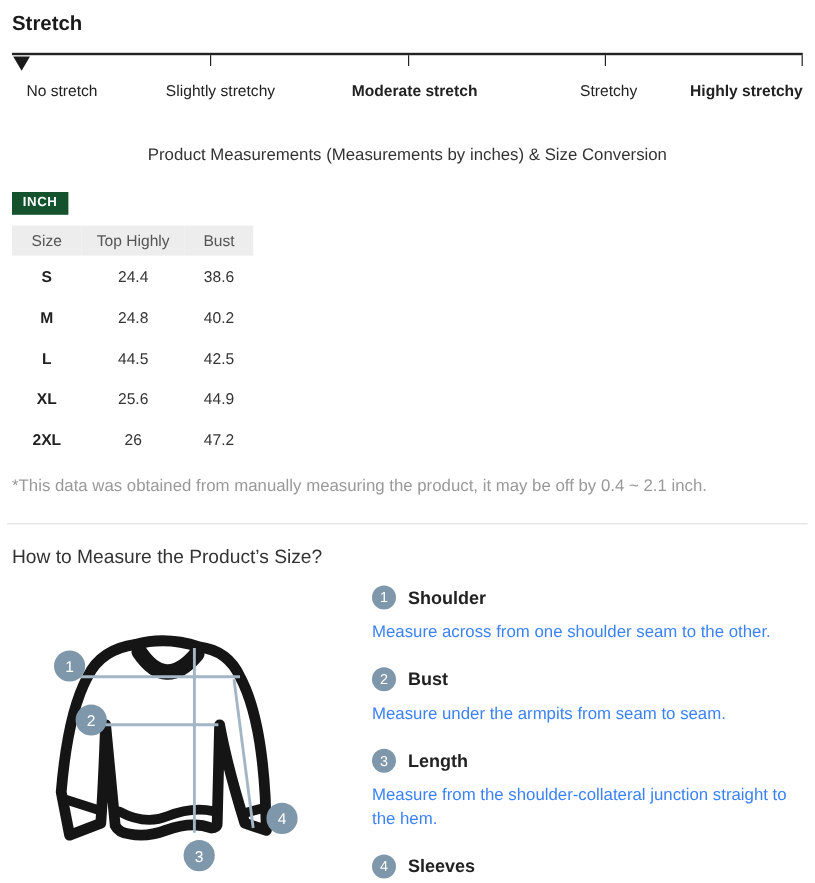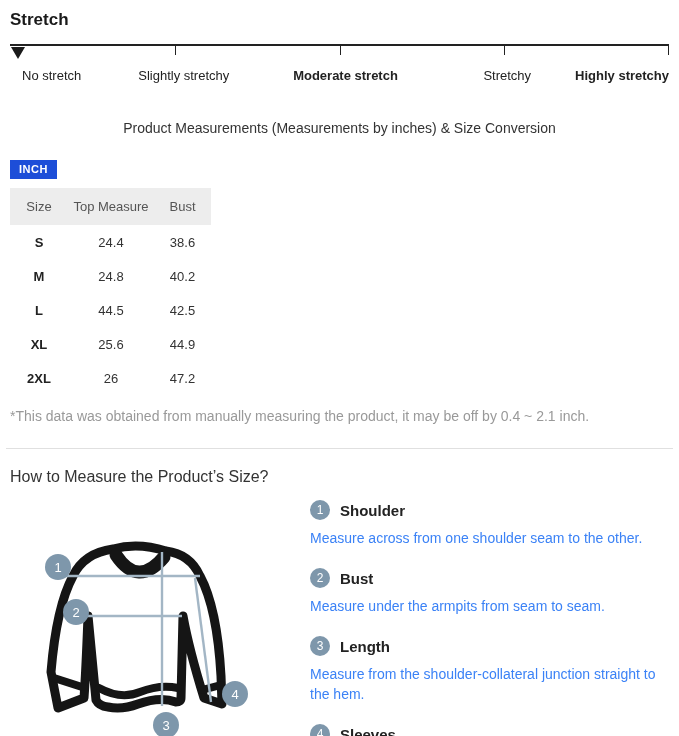--- a/index.html
+++ b/index.html
@@ -62,42 +62,42 @@
 
   
   .measure-title {
     text-align: center;
     font-size: 14px;
     color: #333;
     margin: 34px 0 23px 0;
   }
   .unit-badge {
     display: inline-block;
-    background: #1d4ed8;
+    background: #14532d;
     color: #ffffff;
     font-size: 11px;
     font-weight: bold;
     letter-spacing: .5px;
     padding: 3px 9px 4px 9px;
     margin-bottom: 9px;
   }
   table.size-table {
     border-collapse: collapse;
     width: 201px;
     text-align: center;
     font-size: 13px;
   }
   .size-table col.c-size { width: 58px; }
   .size-table col.c-len  { width: 86px; }
   .size-table col.c-bust { width: 57px; }
   .size-table thead th {
     background: #ededed;
     color: #555;
     font-weight: normal;
-    height: 37px;
+    height: 25px;
   }
   .size-table tbody td { height: 34px; color: #333; }
   .size-table tbody td.size-cell { font-weight: bold; color: #222; }
 
   .disclaimer {
     font-size: 14px;
     color: #999;
     margin: 13px 0 0 0;
   }
   .divider {
@@ -173,21 +173,21 @@
 
   <table class="size-table">
     <colgroup>
         <col class="c-size">
         <col class="c-len">
         <col class="c-bust">
       </colgroup>
     <thead>
       <tr>
         <th>Size</th>
-        <th>Top Measure</th>
+        <th>Top Highly</th>
         <th>Bust</th>
       </tr>
     </thead>
     <tbody>
       <tr>
         <td class="size-cell">S</td>
         <td>24.4</td>
         <td>38.6</td>
       </tr>
       <tr>

